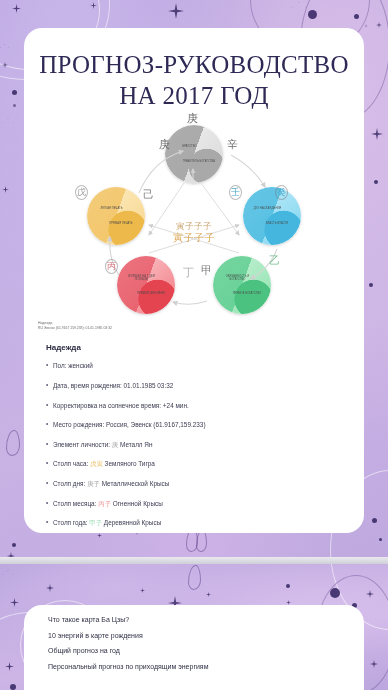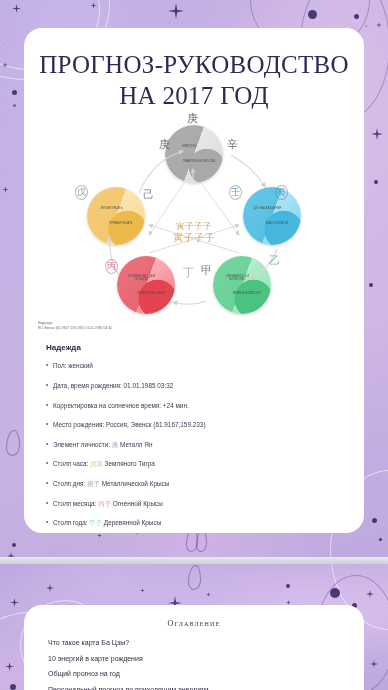--- a/index.html
+++ b/index.html
@@ -338,21 +338,20 @@
         <li><span>Столп года:</span> <span class="hz hz-wood">甲子</span> <span>Деревянной Крысы</span></li>
       </ul>
     </div>
 
   </div>
 </div>
 
 <div class="sep"></div>
 
 <div class="card2">
-  <div class="toc-title">Оглавление</div>
   <ul class="toc">
     <li>Что такое карта Ба Цзы?</li>
     <li>10 энергий в карте рождения</li>
     <li>Общий прогноз на год</li>
     <li>Персональный прогноз по приходящим энергиям</li>
 
   </ul>
 </div>
 
 </body></html>

